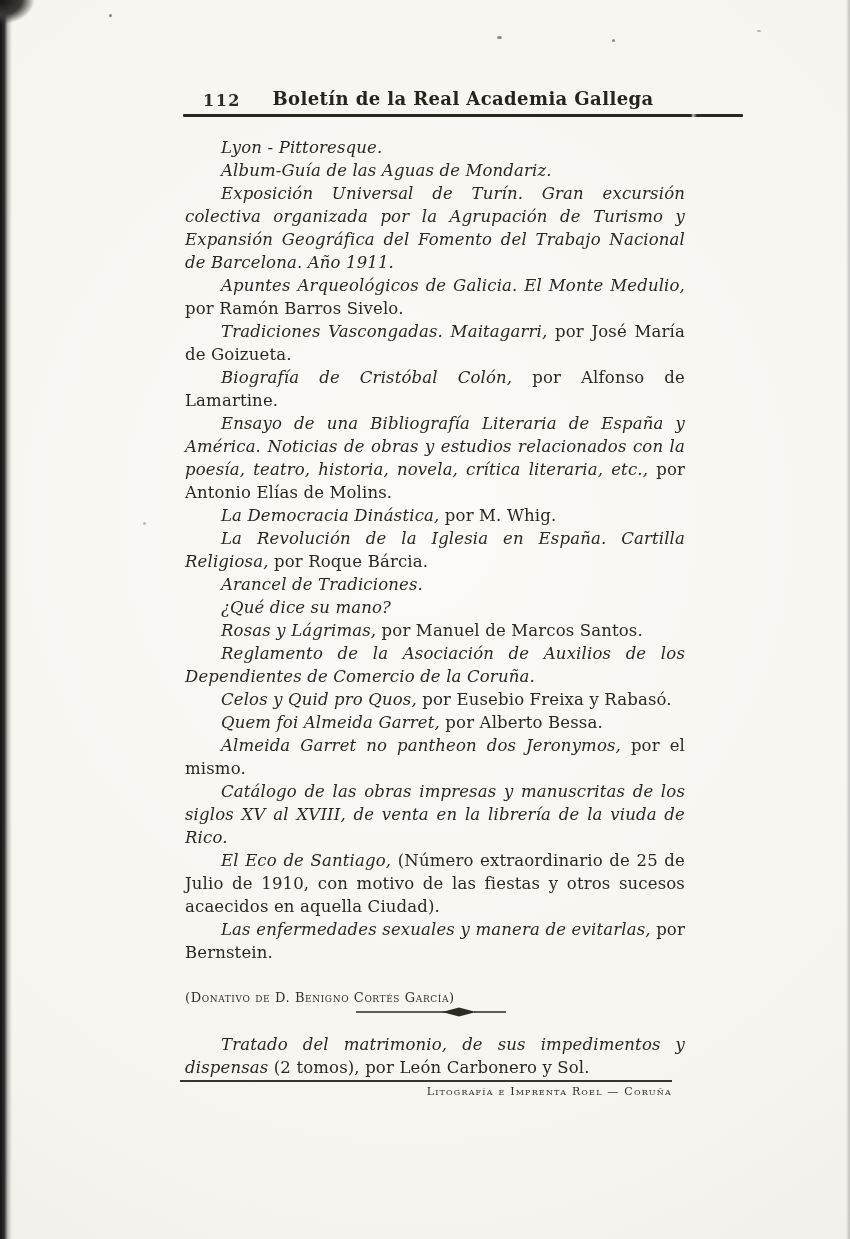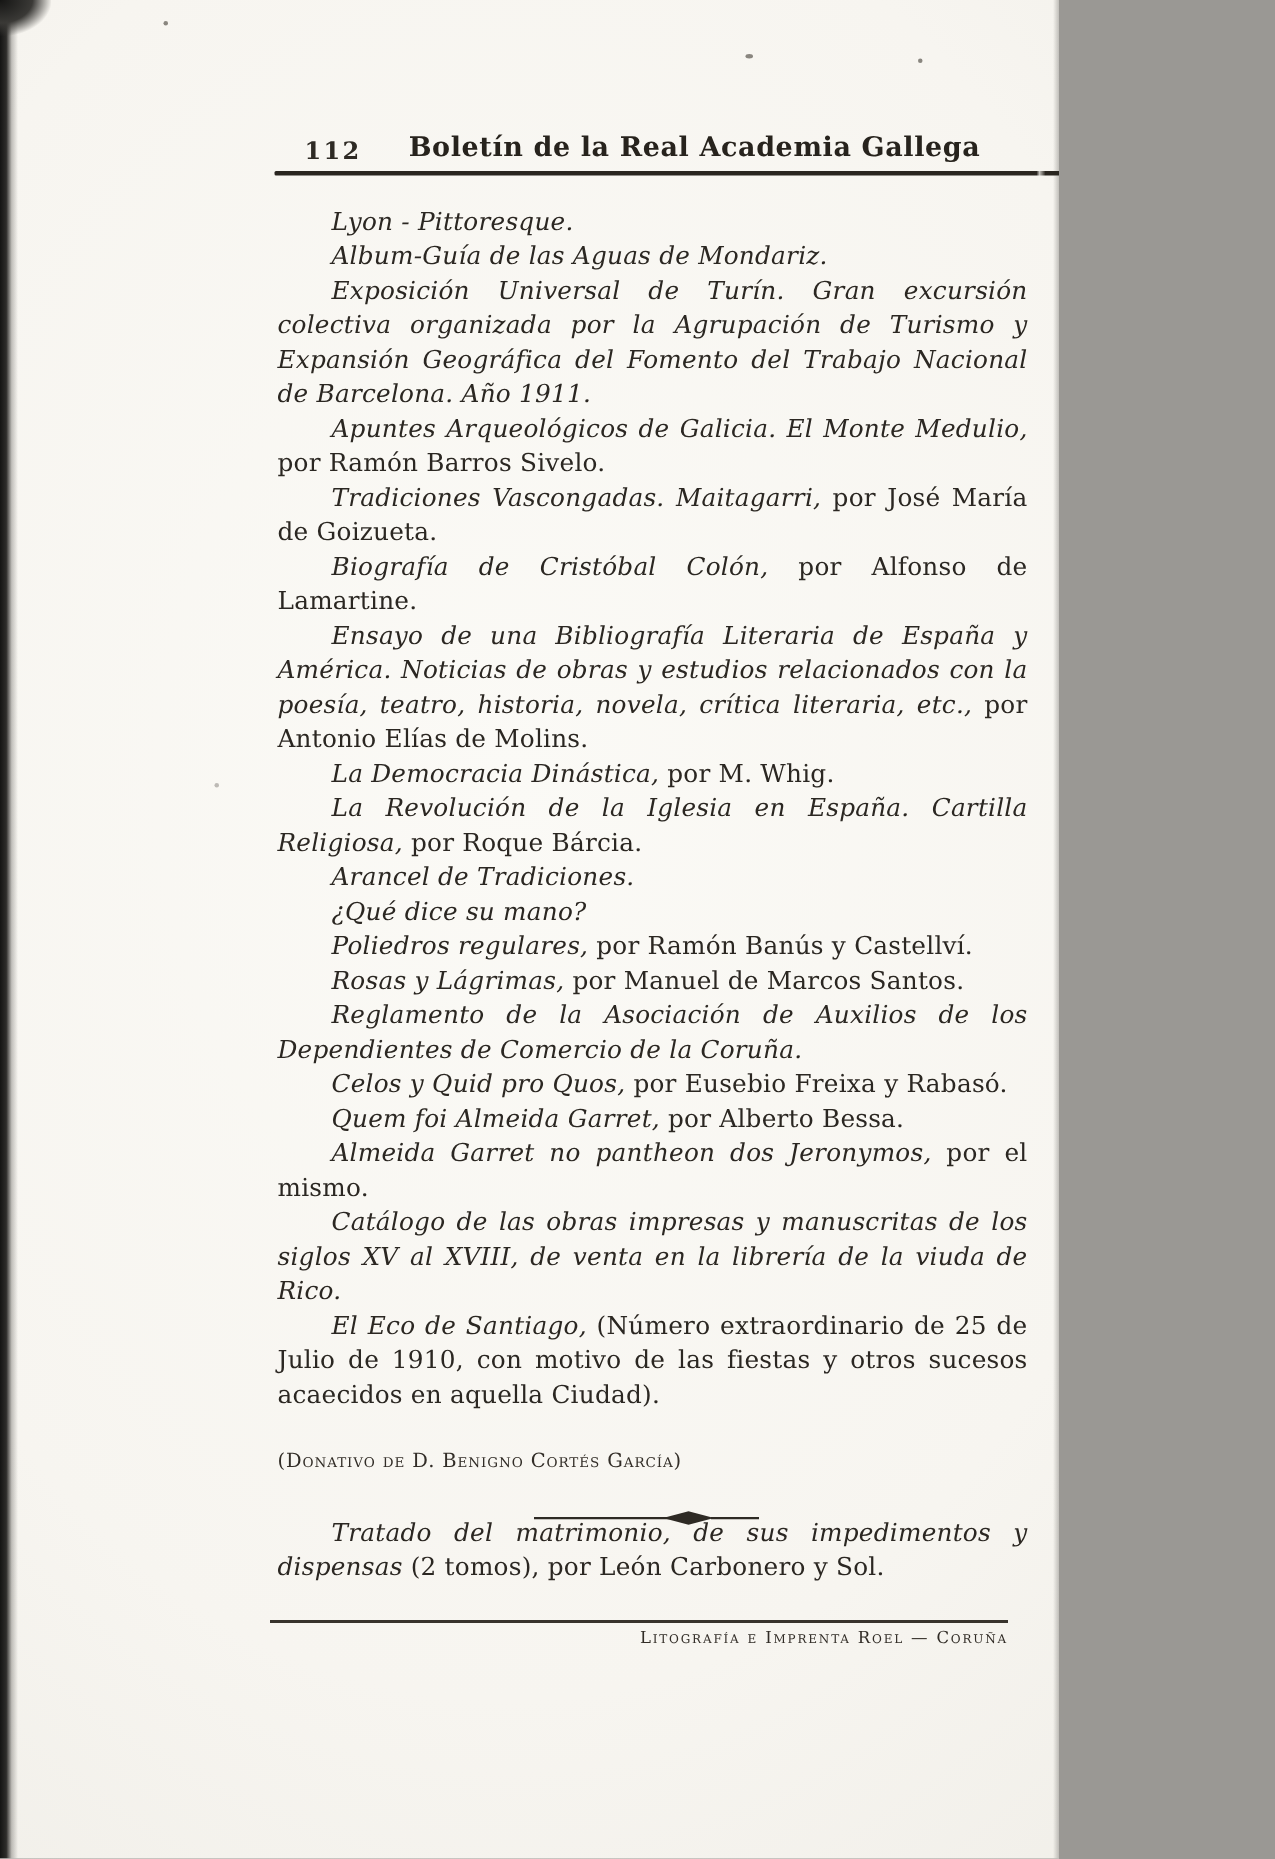--- a/index.html
+++ b/index.html
@@ -2,21 +2,21 @@
 <html><head>
 <meta charset="utf-8">
 <style>
   html,body{margin:0;padding:0;}
   body{
     width:850px;height:1239px;
     font-family:"DejaVu Serif", serif;
     background:#9a9894;
   }
   .page{
-    position:relative;width:706px;height:1239px;overflow:hidden;
+    position:relative;width:850px;height:1239px;overflow:hidden;
     background:radial-gradient(ellipse 120% 90% at 48% 42%, #fbfaf6 0%, #f7f5f0 55%, #f0eee8 85%, #eae8e1 100%);
     color:#2e2a24;
   }
   
   .scan-edge-left{
     position:absolute;left:0;top:0;bottom:0;width:12px;
     background:linear-gradient(to right,#141413 0%,#2e2d2b 35%,rgba(90,88,84,.35) 65%,rgba(120,118,112,0) 100%);
   }
   .scan-corner{
     position:absolute;left:0;top:0;width:34px;height:24px;
@@ -80,28 +80,28 @@
         <p class="entry"><span class="title">Album-Guía de las Aguas de Mondariz.</span><span class="attrib"></span></p>
         <p class="entry"><span class="title">Exposición Universal de Turín. Gran excursión colectiva organizada por la Agrupación de Turismo y Expansión Geográfica del Fomento del Trabajo Nacional de Barcelona. Año 1911.</span><span class="attrib"></span></p>
         <p class="entry"><span class="title">Apuntes Arqueológicos de Galicia. El Monte Medulio,</span><span class="attrib"> por Ramón Barros Sivelo.</span></p>
         <p class="entry"><span class="title">Tradiciones Vascongadas. Maitagarri,</span><span class="attrib"> por José María de Goizueta.</span></p>
         <p class="entry"><span class="title">Biografía de Cristóbal Colón,</span><span class="attrib"> por Alfonso de Lamartine.</span></p>
         <p class="entry"><span class="title">Ensayo de una Bibliografía Literaria de España y América. Noticias de obras y estudios relacionados con la poesía, teatro, historia, novela, crítica literaria, etc.,</span><span class="attrib"> por Antonio Elías de Molins.</span></p>
         <p class="entry"><span class="title">La Democracia Dinástica,</span><span class="attrib"> por M. Whig.</span></p>
         <p class="entry"><span class="title">La Revolución de la Iglesia en España. Cartilla Religiosa,</span><span class="attrib"> por Roque Bárcia.</span></p>
         <p class="entry"><span class="title">Arancel de Tradiciones.</span><span class="attrib"></span></p>
         <p class="entry"><span class="title">¿Qué dice su mano?</span><span class="attrib"></span></p>
-        <p class="entry"><span class="title">Poliedros regulares,</span><span class="attrib"> por Ramón Banús y Castellví.</span></p>
         <p class="entry"><span class="title">Rosas y Lágrimas,</span><span class="attrib"> por Manuel de Marcos Santos.</span></p>
         <p class="entry"><span class="title">Reglamento de la Asociación de Auxilios de los Dependientes de Comercio de la Coruña.</span><span class="attrib"></span></p>
         <p class="entry"><span class="title">Celos y Quid pro Quos,</span><span class="attrib"> por Eusebio Freixa y Rabasó.</span></p>
         <p class="entry"><span class="title">Quem foi Almeida Garret,</span><span class="attrib"> por Alberto Bessa.</span></p>
         <p class="entry"><span class="title">Almeida Garret no pantheon dos Jeronymos,</span><span class="attrib"> por el mismo.</span></p>
         <p class="entry"><span class="title">Catálogo de las obras impresas y manuscritas de los siglos XV al XVIII, de venta en la librería de la viuda de Rico.</span><span class="attrib"></span></p>
         <p class="entry"><span class="title">El Eco de Santiago,</span><span class="attrib"> (Número extraordinario de 25 de Julio de 1910, con motivo de las fiestas y otros sucesos acaecidos en aquella Ciudad).</span></p>
+        <p class="entry"><span class="title">Las enfermedades sexuales y manera de evitarlas,</span><span class="attrib"> por Bernstein.</span></p>
       </div>
     <p class="donation">(Donativo de D. Benigno Cortés García)</p>
     <div>
         <p class="entry"><span class="title">Tratado del matrimonio, de sus impedimentos y dispensas</span><span class="attrib"> (2 tomos), por León Carbonero y Sol.</span></p>
       </div>
   </main>
 
   <div class="divider">
     <svg width="150" height="12" viewBox="0 0 150 12">
       <line x1="0" y1="6" x2="92" y2="6" stroke="#2e2a24" stroke-width="1.5"></line>

